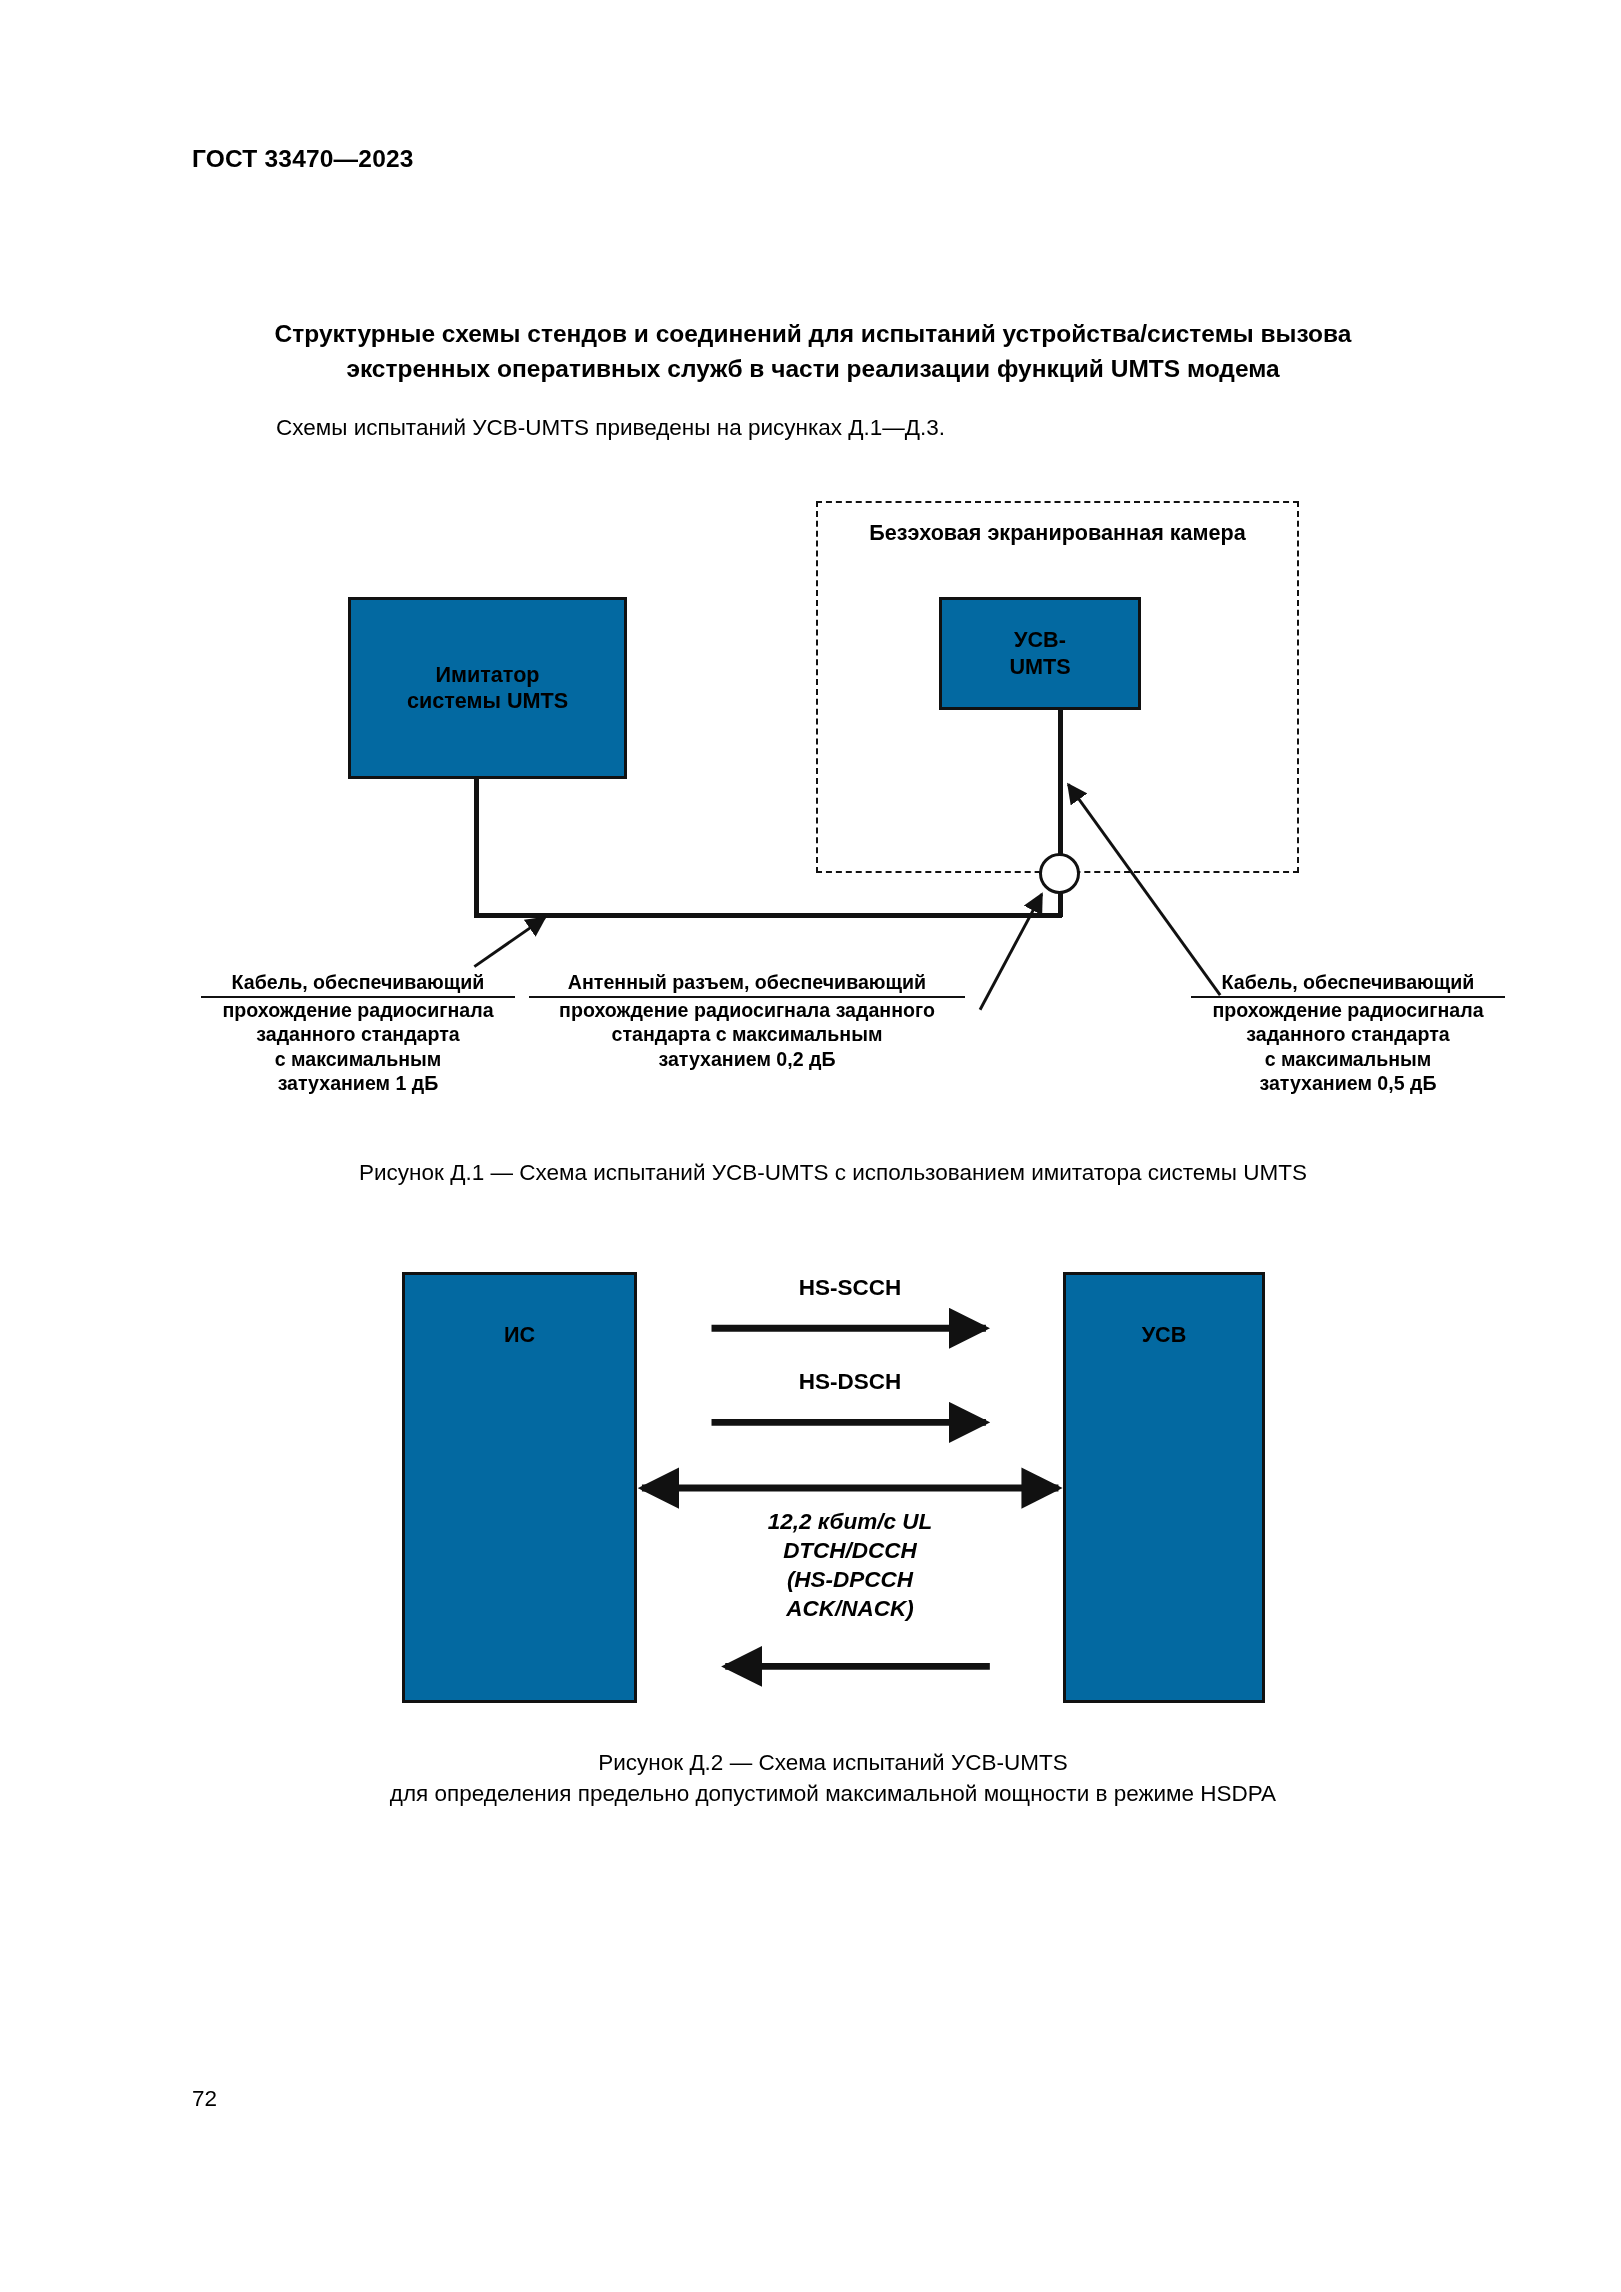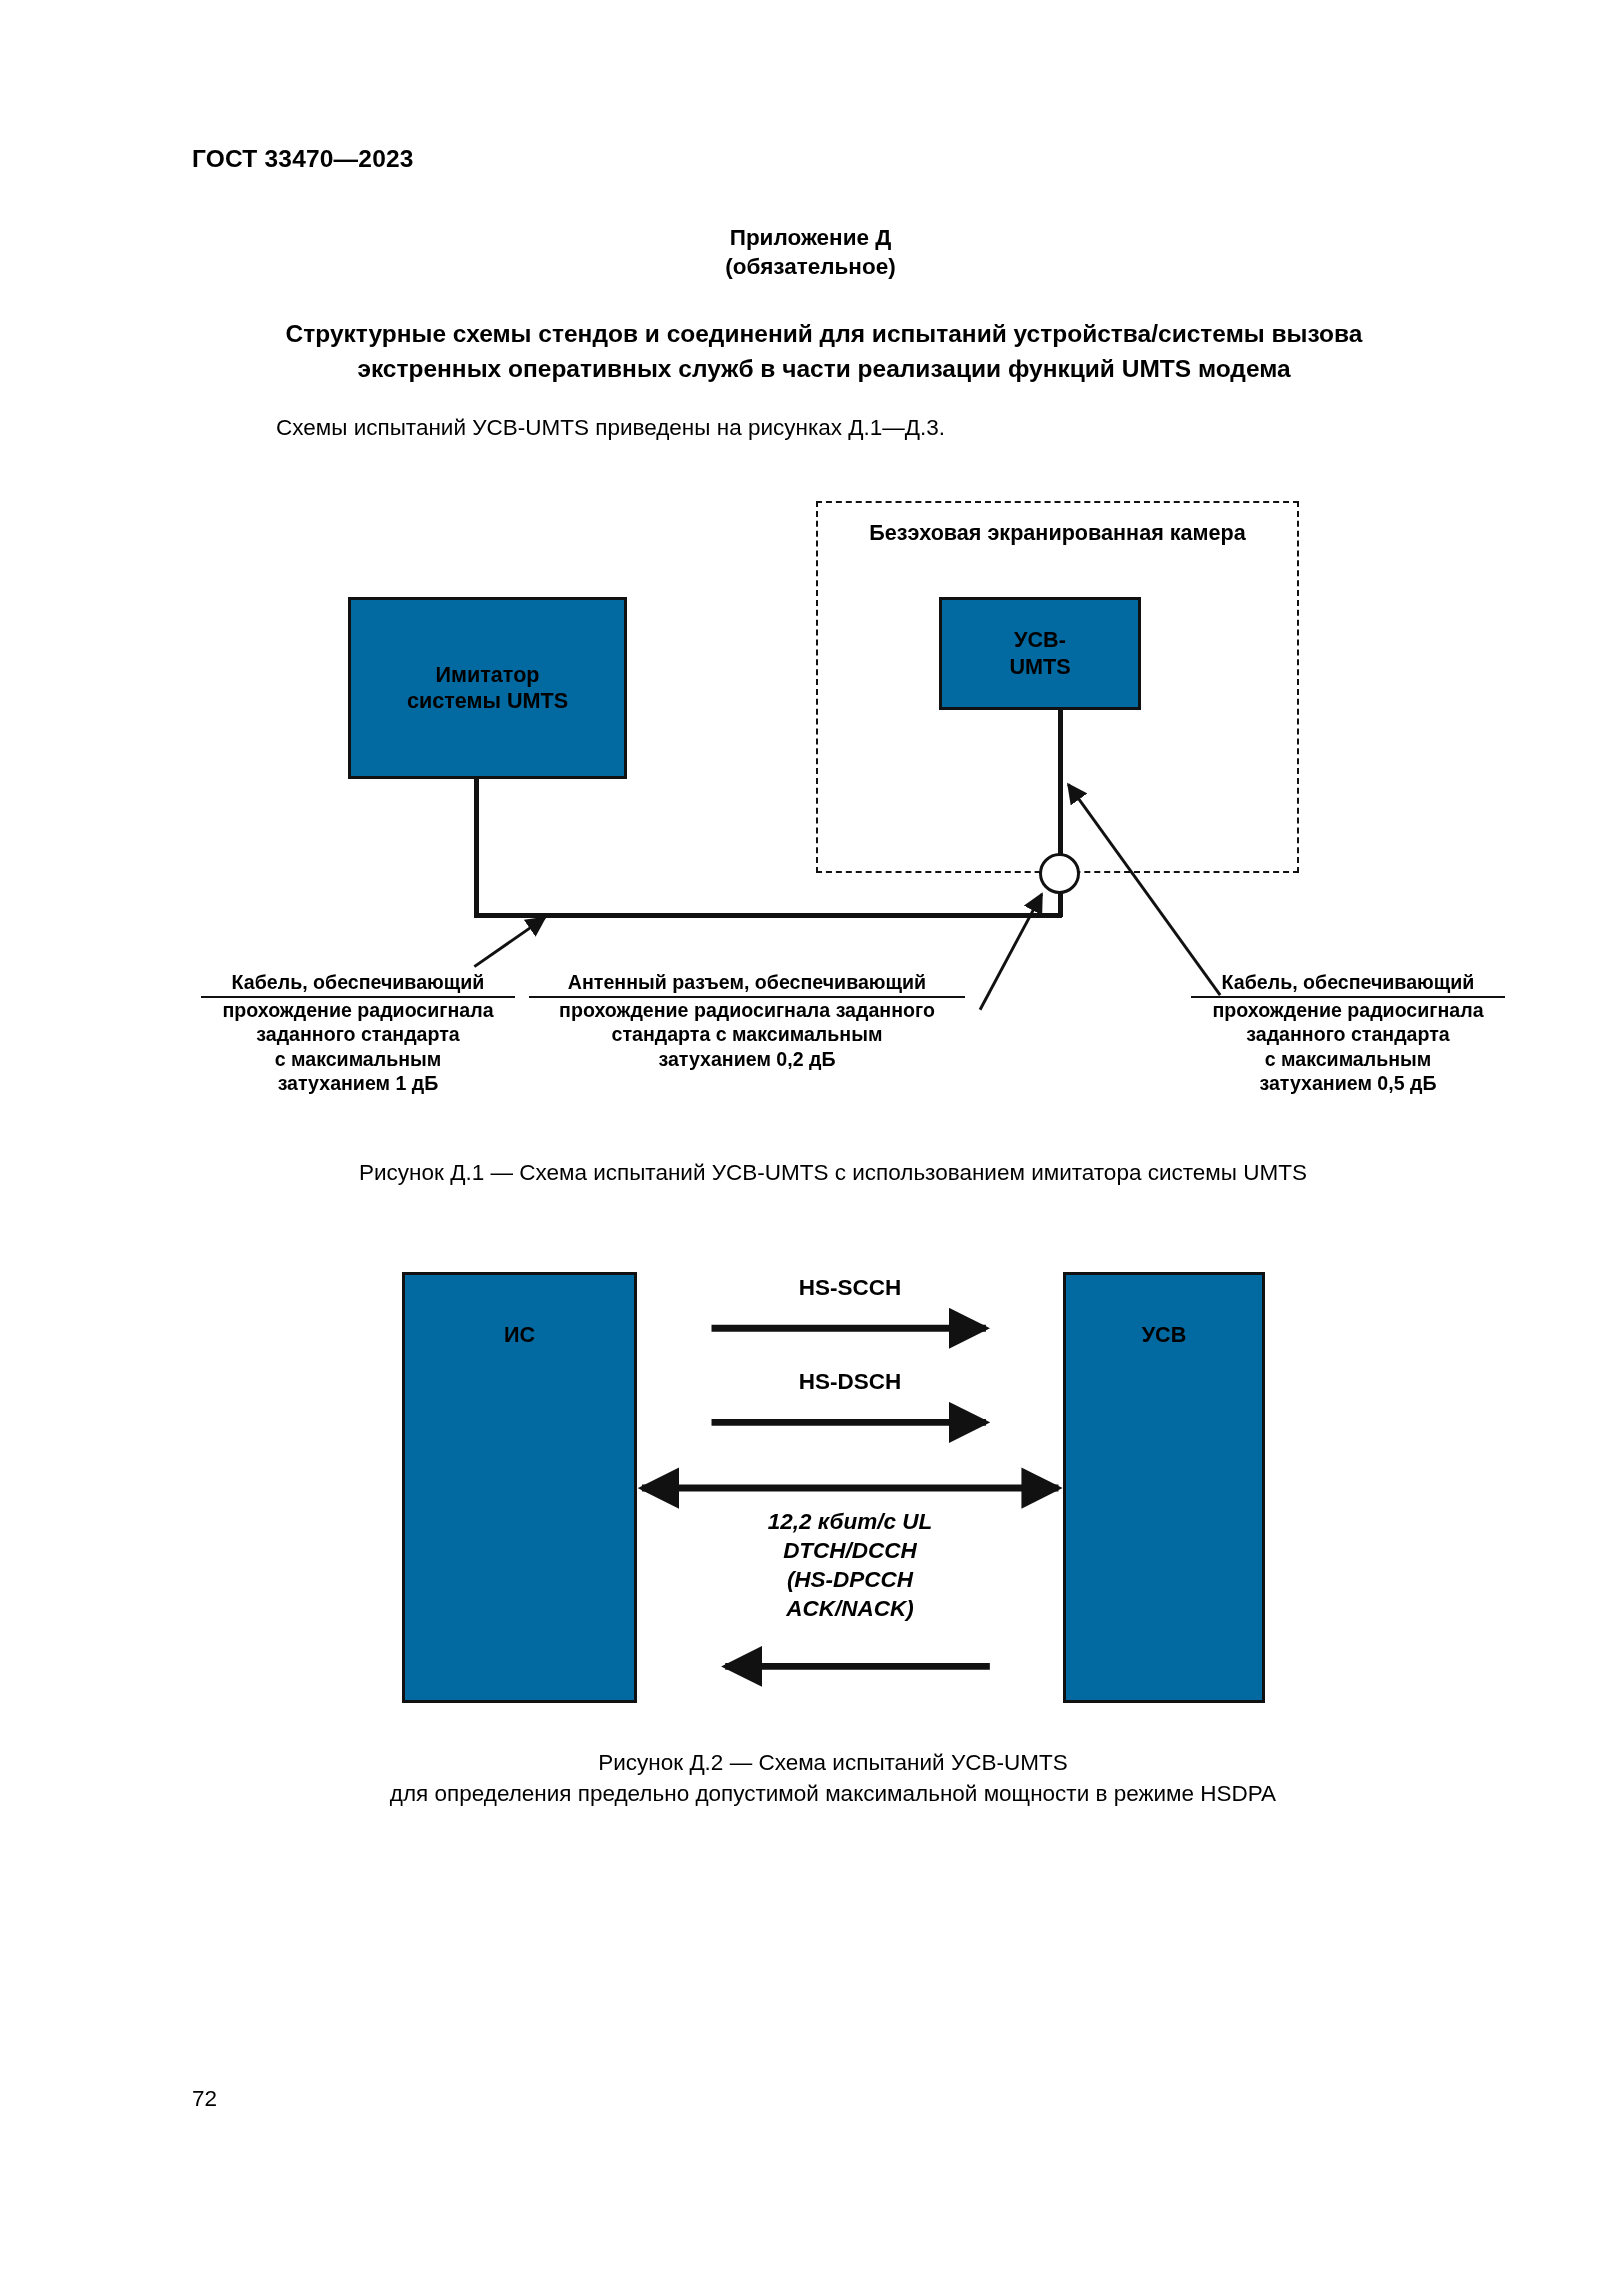--- a/index.html
+++ b/index.html
@@ -37,21 +37,21 @@
     left: 0;
     right: 0;
     top: 223px;
     text-align: center;
     font-size: 22.5px;
     font-weight: bold;
     line-height: 29px;
   }
   .annex-title {
     position: absolute;
-    left: 236px;
+    left: 225px;
     width: 1176px;
     top: 316px;
     text-align: center;
     font-size: 24.5px;
     font-weight: bold;
     line-height: 35px;
   }
   .intro-par {
     position: absolute;
     left: 260px;
@@ -154,24 +154,20 @@
   svg { display: block; overflow: visible; }
   .leaders { position: absolute; left: 0; top: 0; pointer-events: none; }
 </style>
 </head>
 <body>
 
 <div class="page">
 
   <div class="doc-header">ГОСТ 33470—2023</div>
 
-  <div class="annex-head">
-    <div>Приложение Д</div>
-    <div>(обязательное)</div>
-  </div>
 
   <div class="annex-title">
     <div>Структурные схемы стендов и соединений для испытаний устройства/системы вызова</div>
     <div>экстренных оперативных служб в части реализации функций UMTS модема</div>
   </div>
 
   <div class="intro-par">Схемы испытаний УСВ-UMTS приведены на рисунках Д.1—Д.3.</div>
 
   <div>
 

